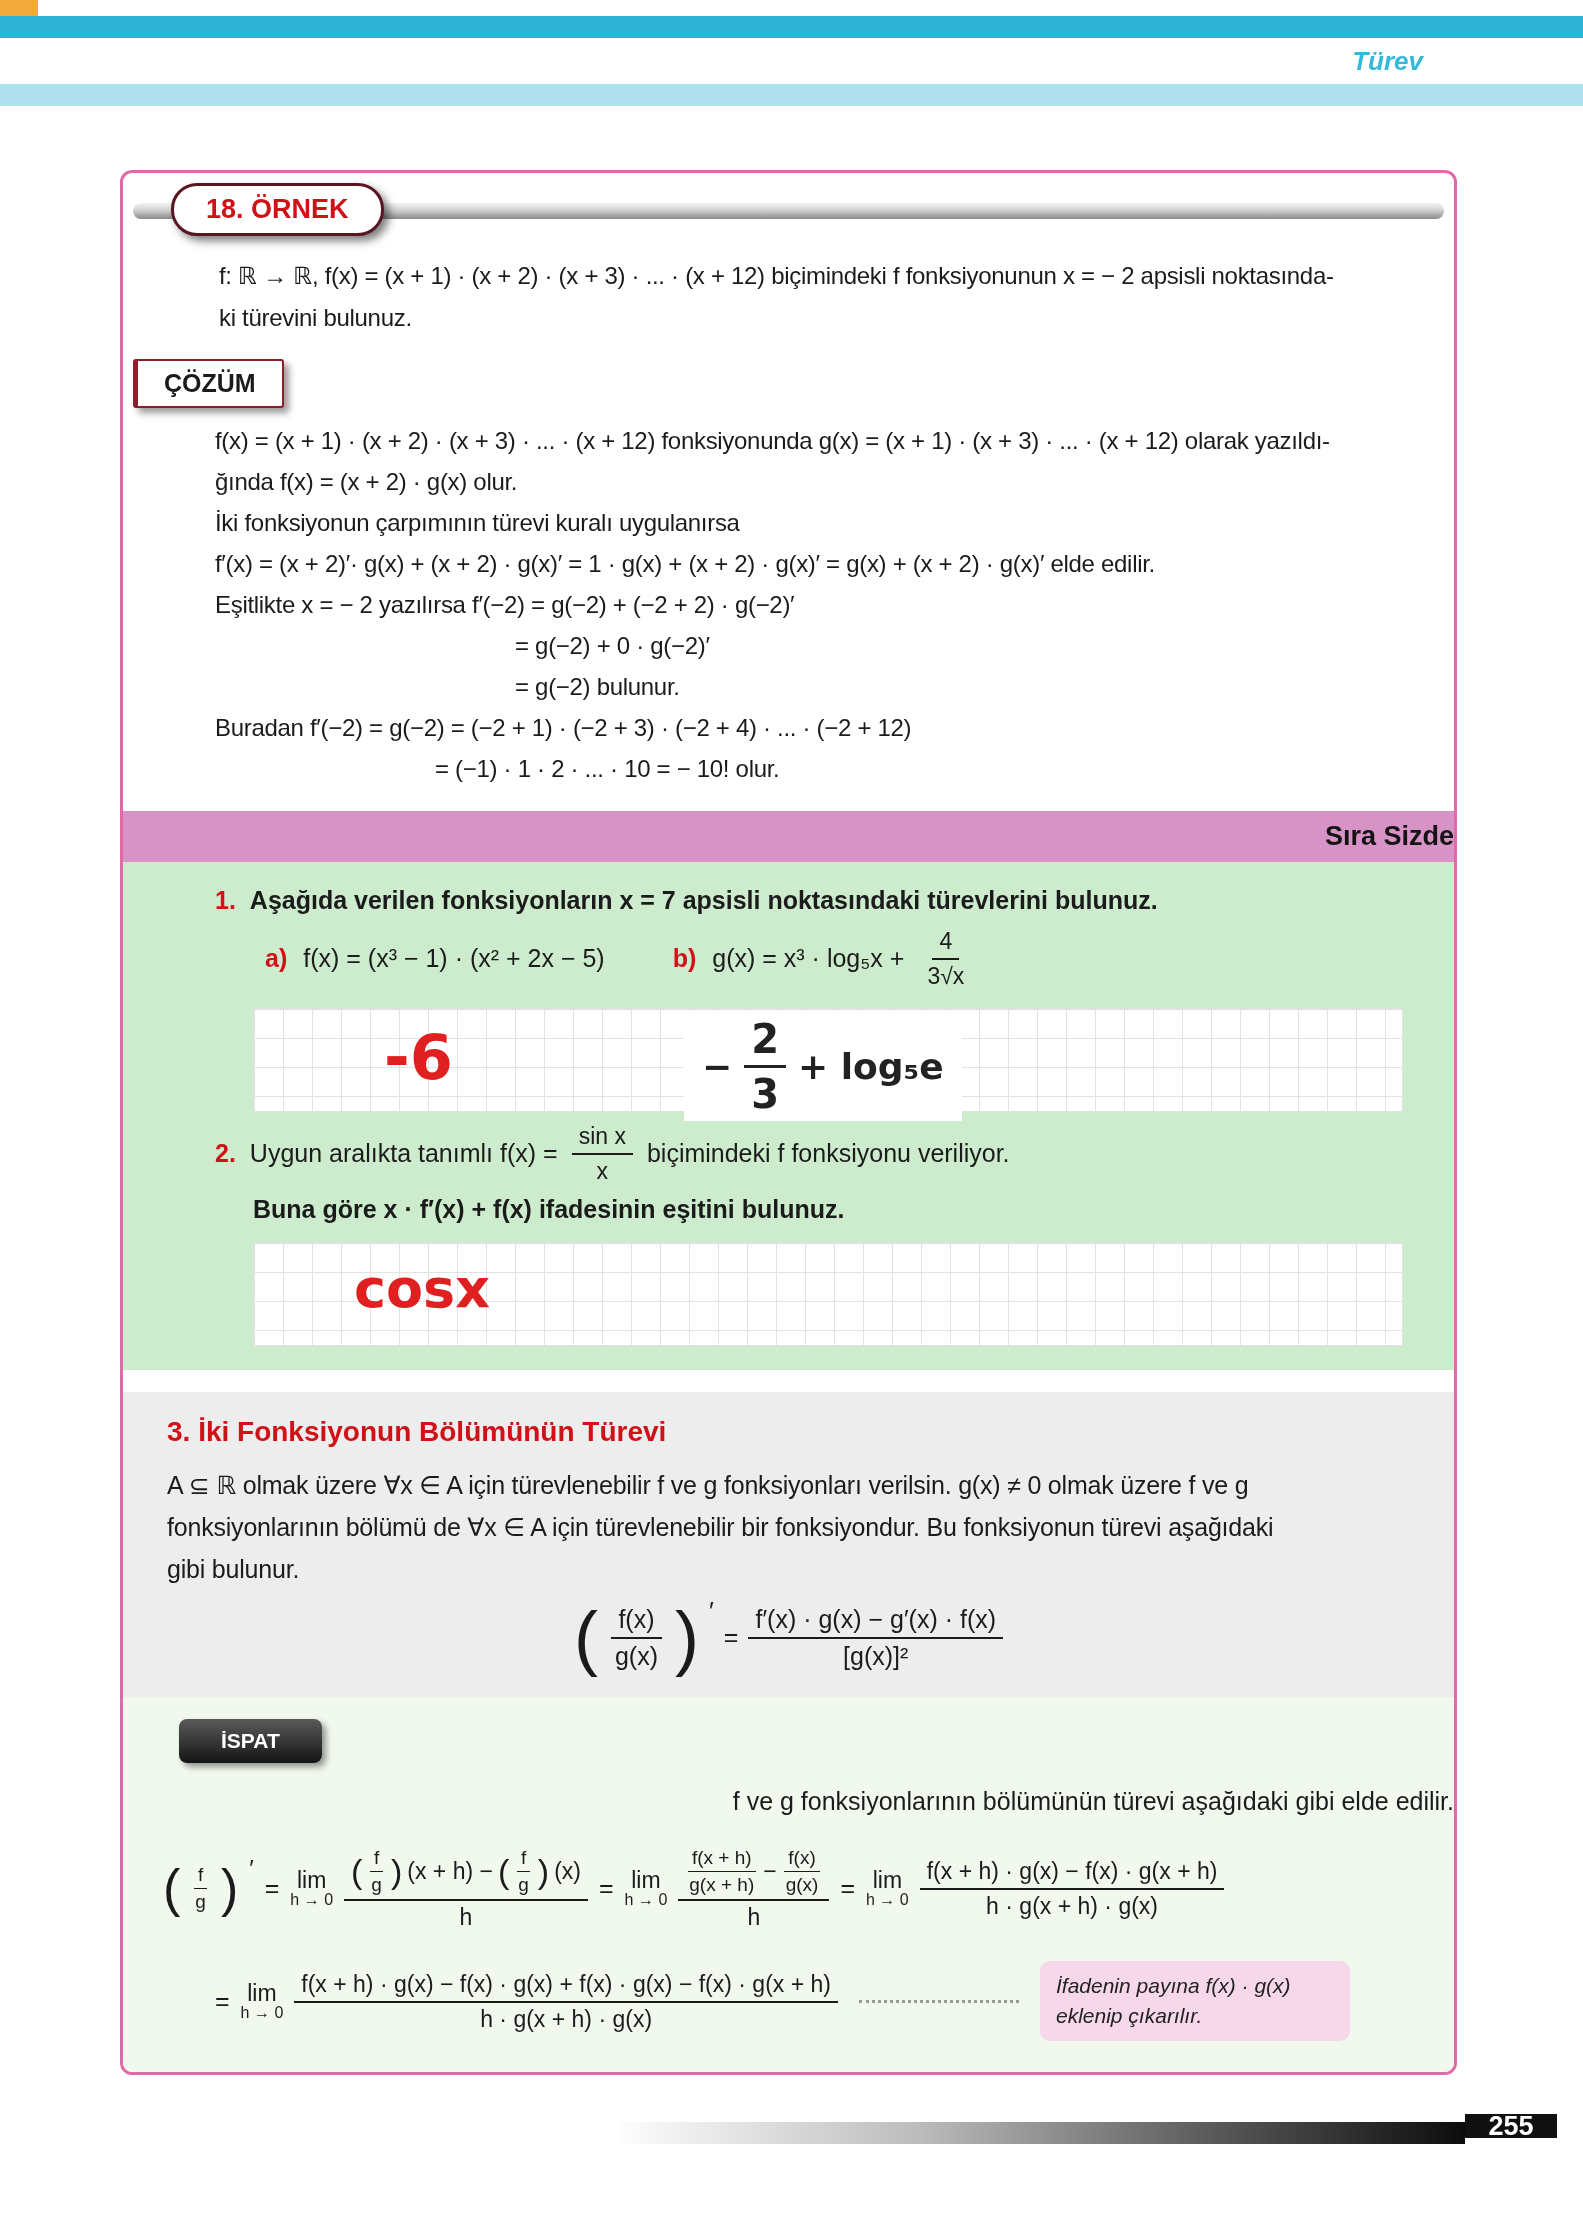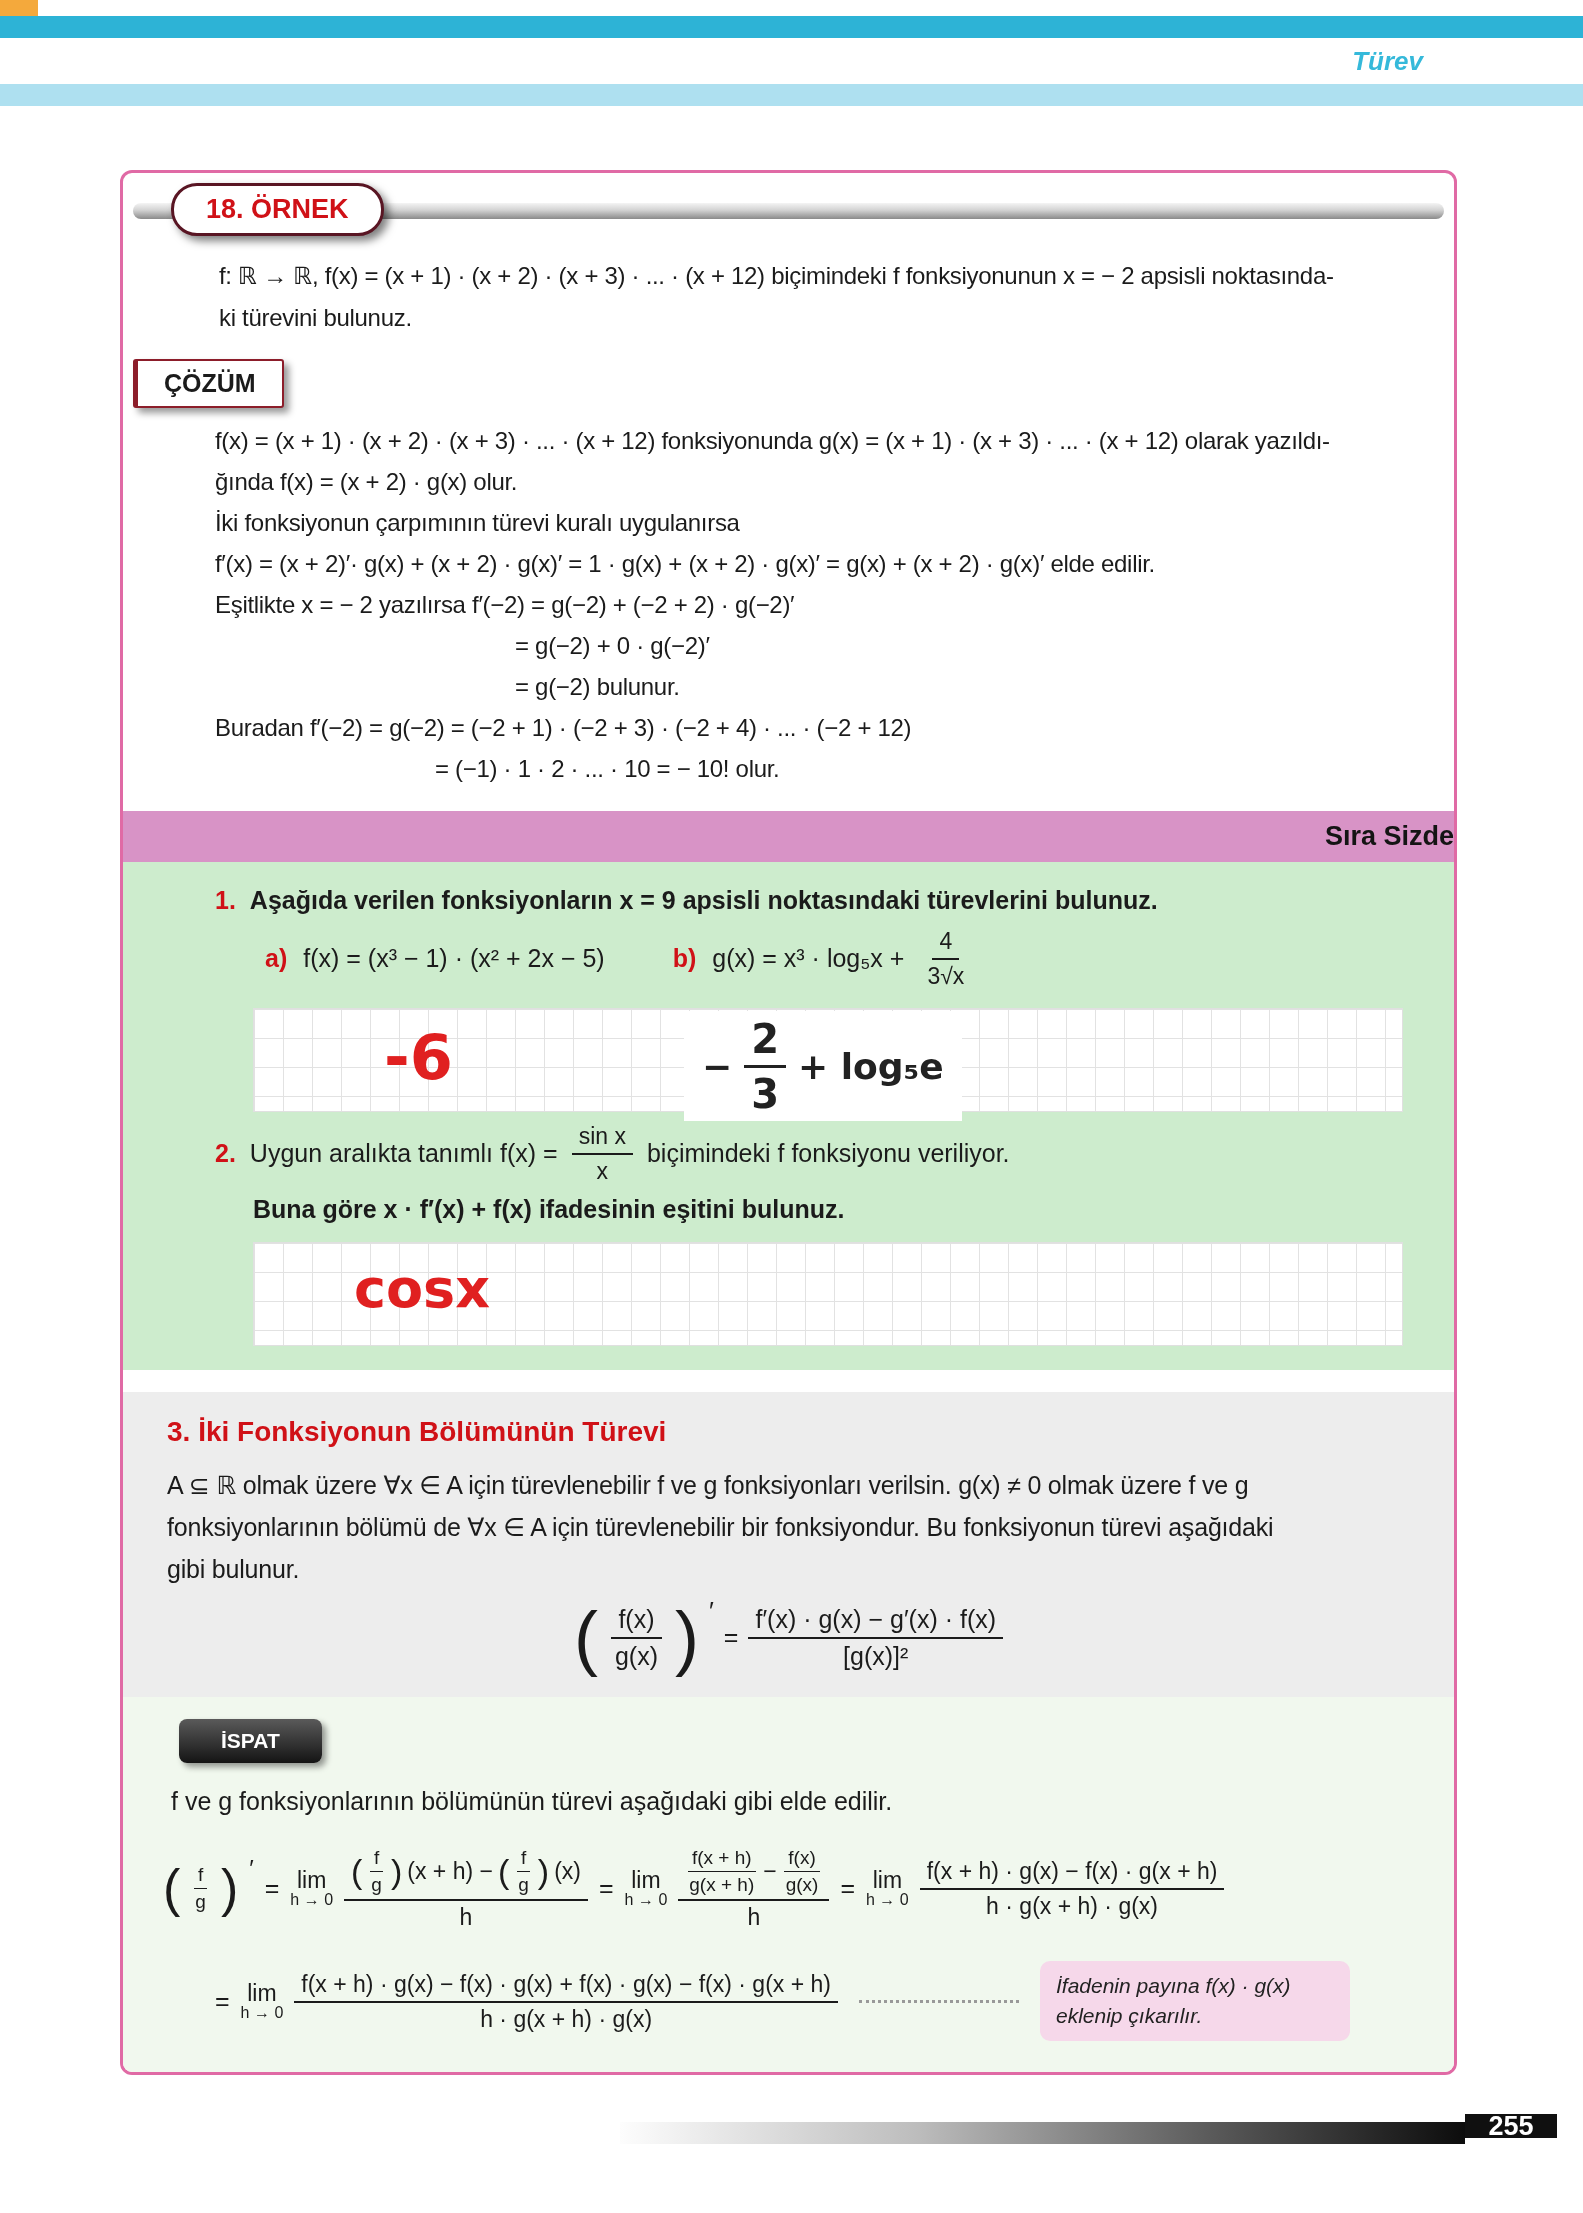--- a/index.html
+++ b/index.html
@@ -71,21 +71,21 @@
   .gray { flex:none; background:#ededed; margin-top:22px; padding:24px 44px 26px; }
   .gray-title { color:#d01117; font-weight:bold; font-size:28px; margin-bottom:16px; }
   .gray-line { font-size:25px; line-height:42px; letter-spacing:-0.2px; white-space:nowrap; }
   .formula-row { display:flex; align-items:center; justify-content:center; gap:10px; margin-top:14px; font-size:25px; }
 
   
   .ispat { flex:1; background:#f1f8ee; padding:22px 0 0; }
   .ispat-badge { display:inline-block; margin-left:56px; background:linear-gradient(180deg,#5a5a5a,#141414);
     color:#fff; font-weight:bold; font-size:21px; padding:10px 42px; border-radius:8px;
     box-shadow:4px 4px 6px rgba(0,0,0,.4); }
-  .ispat-intro { margin:24px 0 0 48px; font-size:25px; }
+  .ispat-intro { margin:24px 0 0 48px; font-size:25px;text-align:right; }
   .proof-row { display:flex; align-items:center; gap:11px; margin:30px 36px 0 40px; font-size:23px; }
   .proof-row.ind { margin-left:92px; }
   .eq { font-size:25px; }
 
   
   .frac { display:inline-flex; flex-direction:column; align-items:center; vertical-align:middle; }
   .frac .num { border-bottom:2px solid #1b1b1b; padding:1px 7px 3px; text-align:center; }
   .frac .den { padding:3px 7px 0; text-align:center; }
   .frac .num.nrow { display:flex; align-items:center; gap:5px; justify-content:center; }
   .frac.small { font-size:19px; }
@@ -146,21 +146,21 @@
       <div>Buradan f′(−2) = g(−2) = (−2 + 1) · (−2 + 3) · (−2 + 4) · ... · (−2 + 12)</div>
       <div class="sol-ind2">= (−1) · 1 · 2 · ... · 10 = − 10! olur.</div>
     </div>
 
     <div class="banner">Sıra Sizde</div>
 
     <div class="green">
 
       <div class="qrow">
         <span class="qnum">1.</span>
-        <span class="qbold">Aşağıda verilen fonksiyonların x = 9 apsisli noktasındaki türevlerini bulunuz.</span>
+        <span class="qbold">Aşağıda verilen fonksiyonların x = 7 apsisli noktasındaki türevlerini bulunuz.</span>
       </div>
 
       <div class="subrow">
         <span class="sub-label">a)</span>
         <span>f(x) = (x³ − 1) · (x² + 2x − 5)</span>
         <span class="sub-label blabel">b)</span>
         <span>g(x) = x³ · log₅x +</span>
         <span class="frac mid">
           <span class="num">4</span>
           <span class="den">3√x</span>

